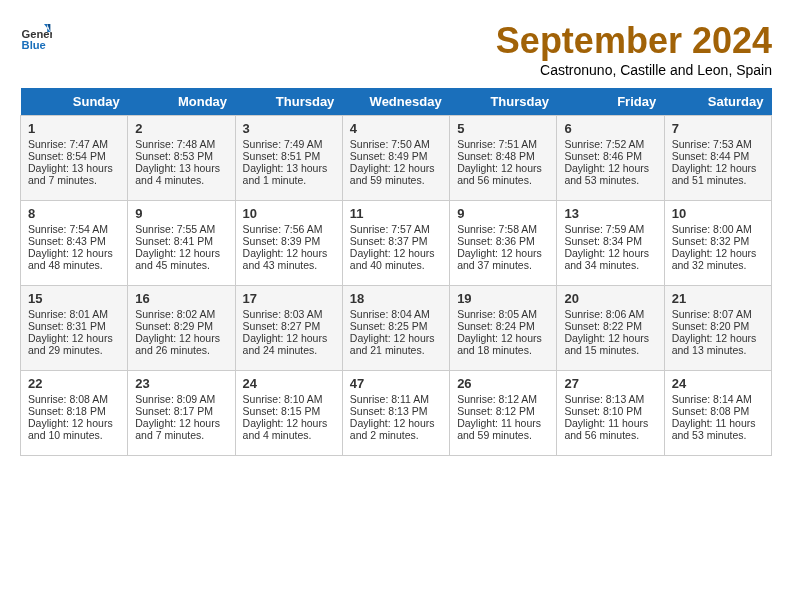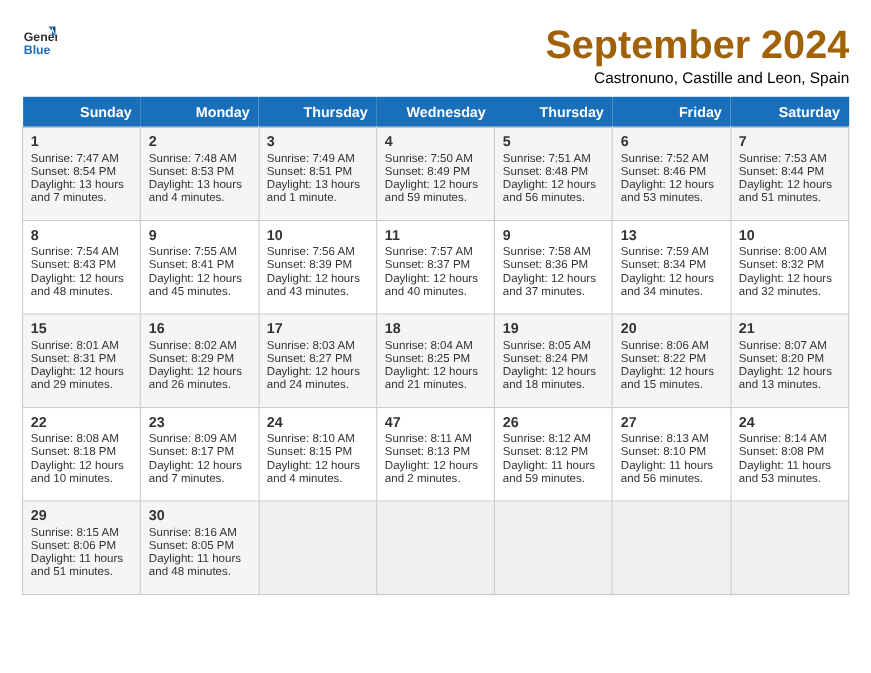--- a/index.html
+++ b/index.html
@@ -135,23 +135,14 @@
       </tr>
       <tr>
         <td><span class="day-num">22</span>Sunrise: 8:08 AM<br>Sunset: 8:18 PM<br>Daylight: 12 hours and 10 minutes.</td>
         <td><span class="day-num">23</span>Sunrise: 8:09 AM<br>Sunset: 8:17 PM<br>Daylight: 12 hours and 7 minutes.</td>
         <td><span class="day-num">24</span>Sunrise: 8:10 AM<br>Sunset: 8:15 PM<br>Daylight: 12 hours and 4 minutes.</td>
         <td><span class="day-num">47</span>Sunrise: 8:11 AM<br>Sunset: 8:13 PM<br>Daylight: 12 hours and 2 minutes.</td>
         <td><span class="day-num">26</span>Sunrise: 8:12 AM<br>Sunset: 8:12 PM<br>Daylight: 11 hours and 59 minutes.</td>
         <td><span class="day-num">27</span>Sunrise: 8:13 AM<br>Sunset: 8:10 PM<br>Daylight: 11 hours and 56 minutes.</td>
         <td><span class="day-num">24</span>Sunrise: 8:14 AM<br>Sunset: 8:08 PM<br>Daylight: 11 hours and 53 minutes.</td>
       </tr>
-      <tr>
-        <td><span class="day-num">29</span>Sunrise: 8:15 AM<br>Sunset: 8:06 PM<br>Daylight: 11 hours and 51 minutes.</td>
-        <td><span class="day-num">30</span>Sunrise: 8:16 AM<br>Sunset: 8:05 PM<br>Daylight: 11 hours and 48 minutes.</td>
-        <td class="empty-cell"></td>
-        <td class="empty-cell"></td>
-        <td class="empty-cell"></td>
-        <td class="empty-cell"></td>
-        <td class="empty-cell"></td>
-      </tr>
     </tbody>
 </table>
 
 </body></html>

